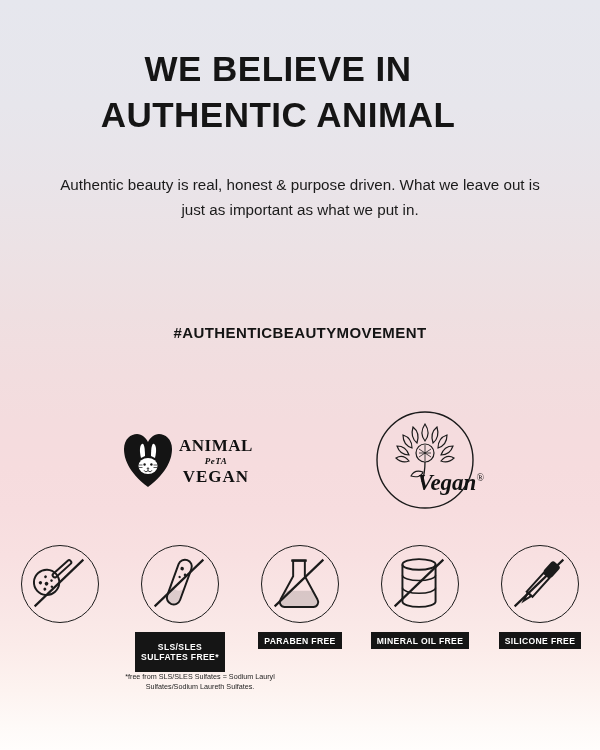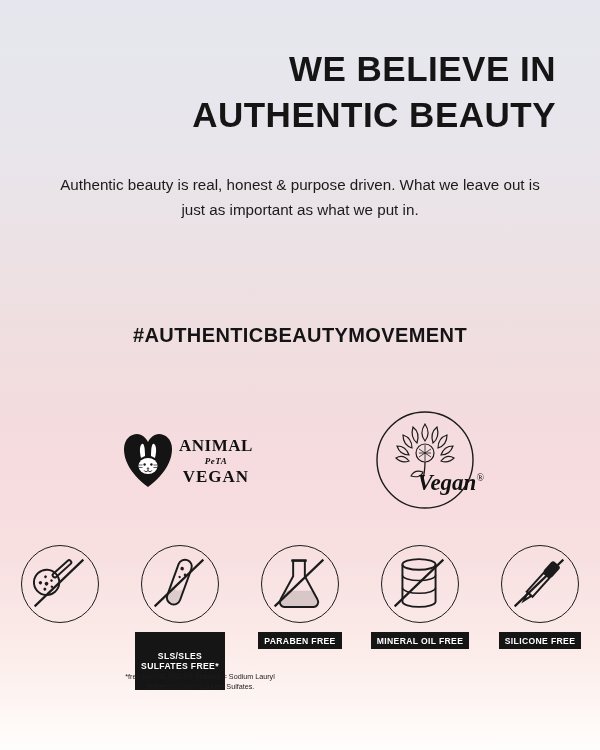--- a/index.html
+++ b/index.html
@@ -36,21 +36,21 @@
     box-sizing: border-box;
     color: #111111;
   }
 
   
   .headline {
     position: absolute;
     top: 46px;
     left: 0;
     width: 556px;
-    text-align: right;
+    text-align: center;
     font-weight: bold;
     font-size: 35px;
     line-height: 46px;
     letter-spacing: 0.5px;
     color: #151515;
   }
   .headline .l2 { display: block; }
 
   
   .para {
@@ -65,21 +65,21 @@
   .para-1 { top: 172px; }
   .para-2 { top: 232px; }
 
   
   .hashtag {
     position: absolute;
     top: 324px;
     left: 0;
     width: 600px;
     text-align: center;
-    font-size: 20px;
+    font-size: 15px;
     font-weight: bold;
     letter-spacing: 0.4px;
     color: #141414;
   }
 
   
   .certs {
     position: absolute;
     top: 408px;
     left: 0;
@@ -198,41 +198,41 @@
     margin-top: 9px;
     background: #151515;
     color: #ffffff;
     font-size: 8.6px;
     font-weight: bold;
     letter-spacing: 0.35px;
     padding: 3.5px 6px;
     line-height: 10px;
     text-transform: uppercase;
   }
-  .ff-label.two-line { padding: 19px 6px; }
+  .ff-label.two-line { padding: 10px 6px; }
 
   .footnote {
     position: absolute;
     top: 672px;
     left: 120px;
     width: 160px;
     text-align: center;
     font-size: 7.2px;
     line-height: 10px;
     color: #1d1d1d;
   }
 </style>
 </head>
 <body>
 
 <div class="page">
 
   <div class="headline">
     <span>WE BELIEVE IN</span>
-    <span class="l2">AUTHENTIC BEAUTY</span>
+    <span class="l2">AUTHENTIC ANIMAL</span>
   </div>
 
   <div class="para para-1">Authentic beauty is real, honest &amp; purpose driven. What we leave out is just as important as what we put in.</div>
 
   <div class="hashtag">#AUTHENTICBEAUTYMOVEMENT</div>
 
   <div class="certs">
 
     <div class="cert-peta">
       <span class="peta-heart">

